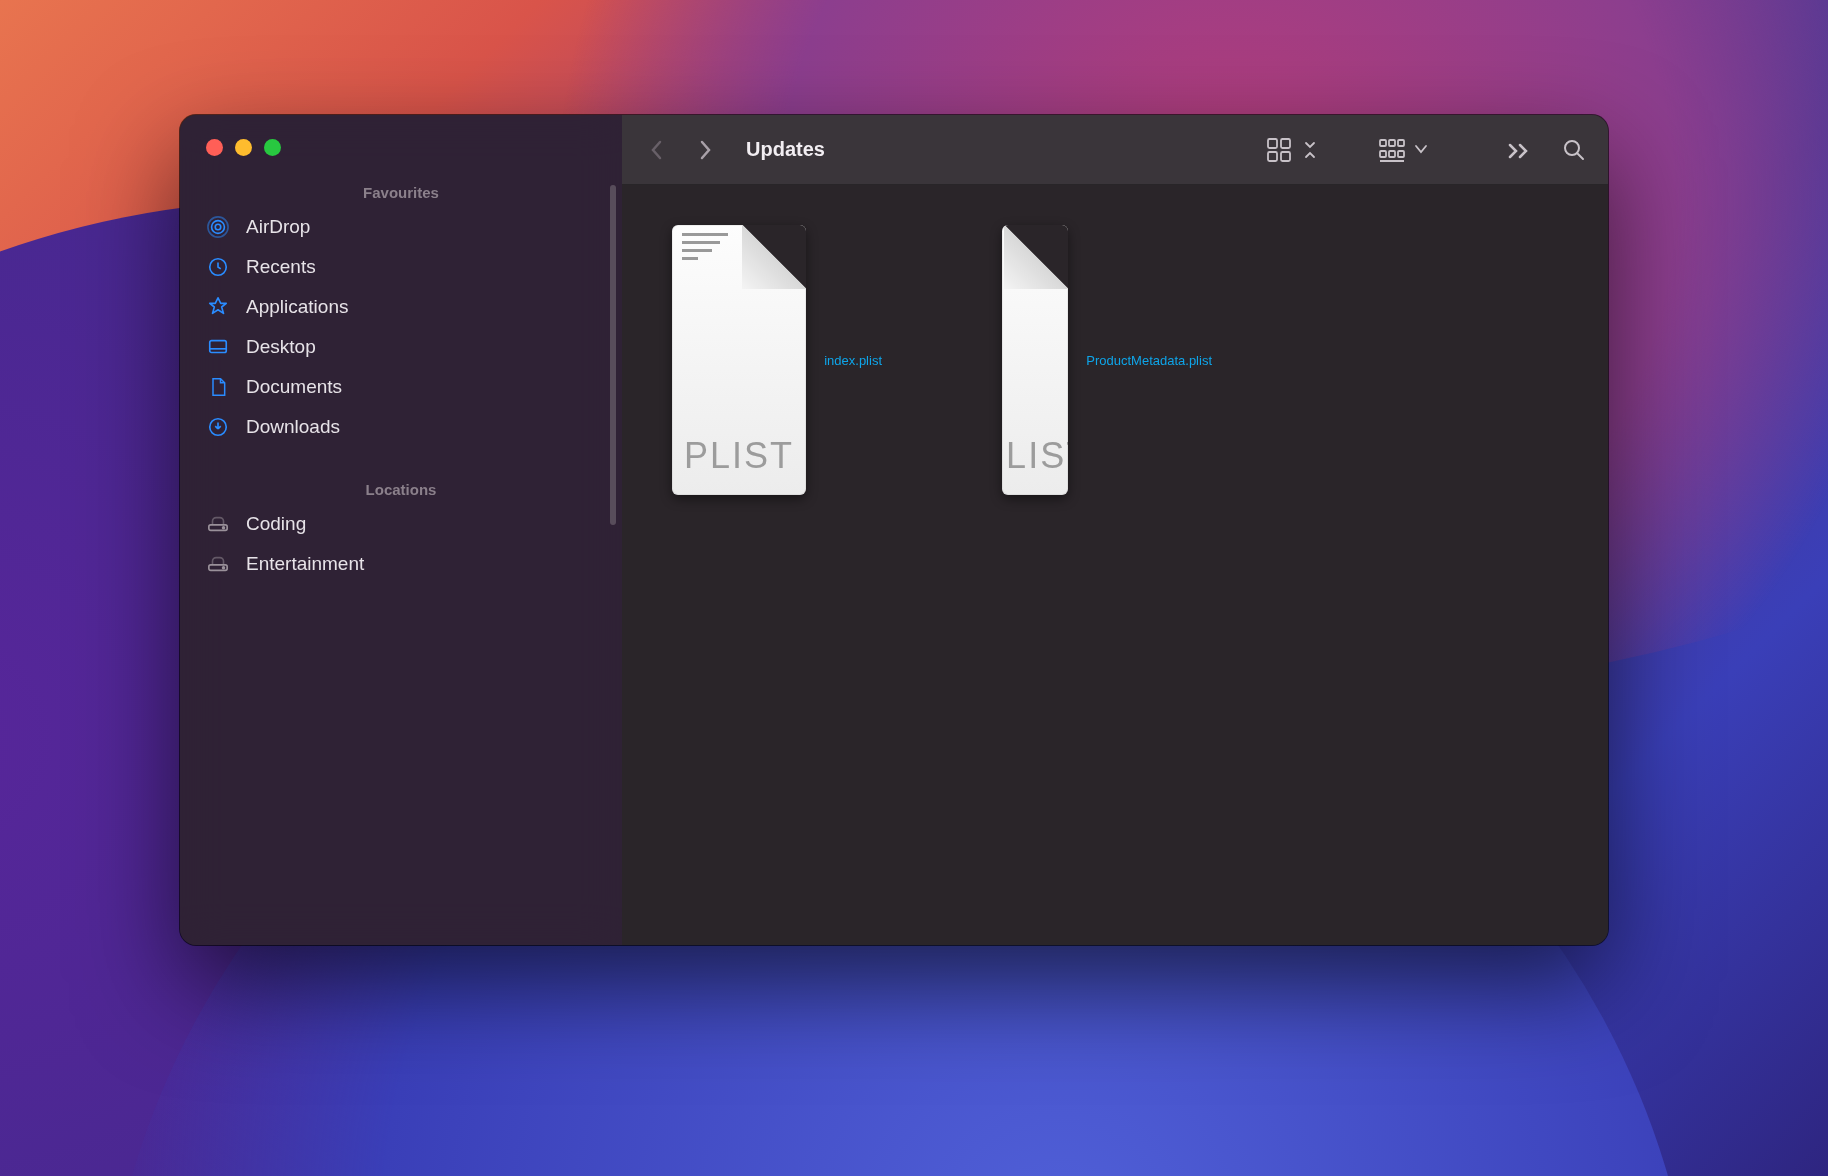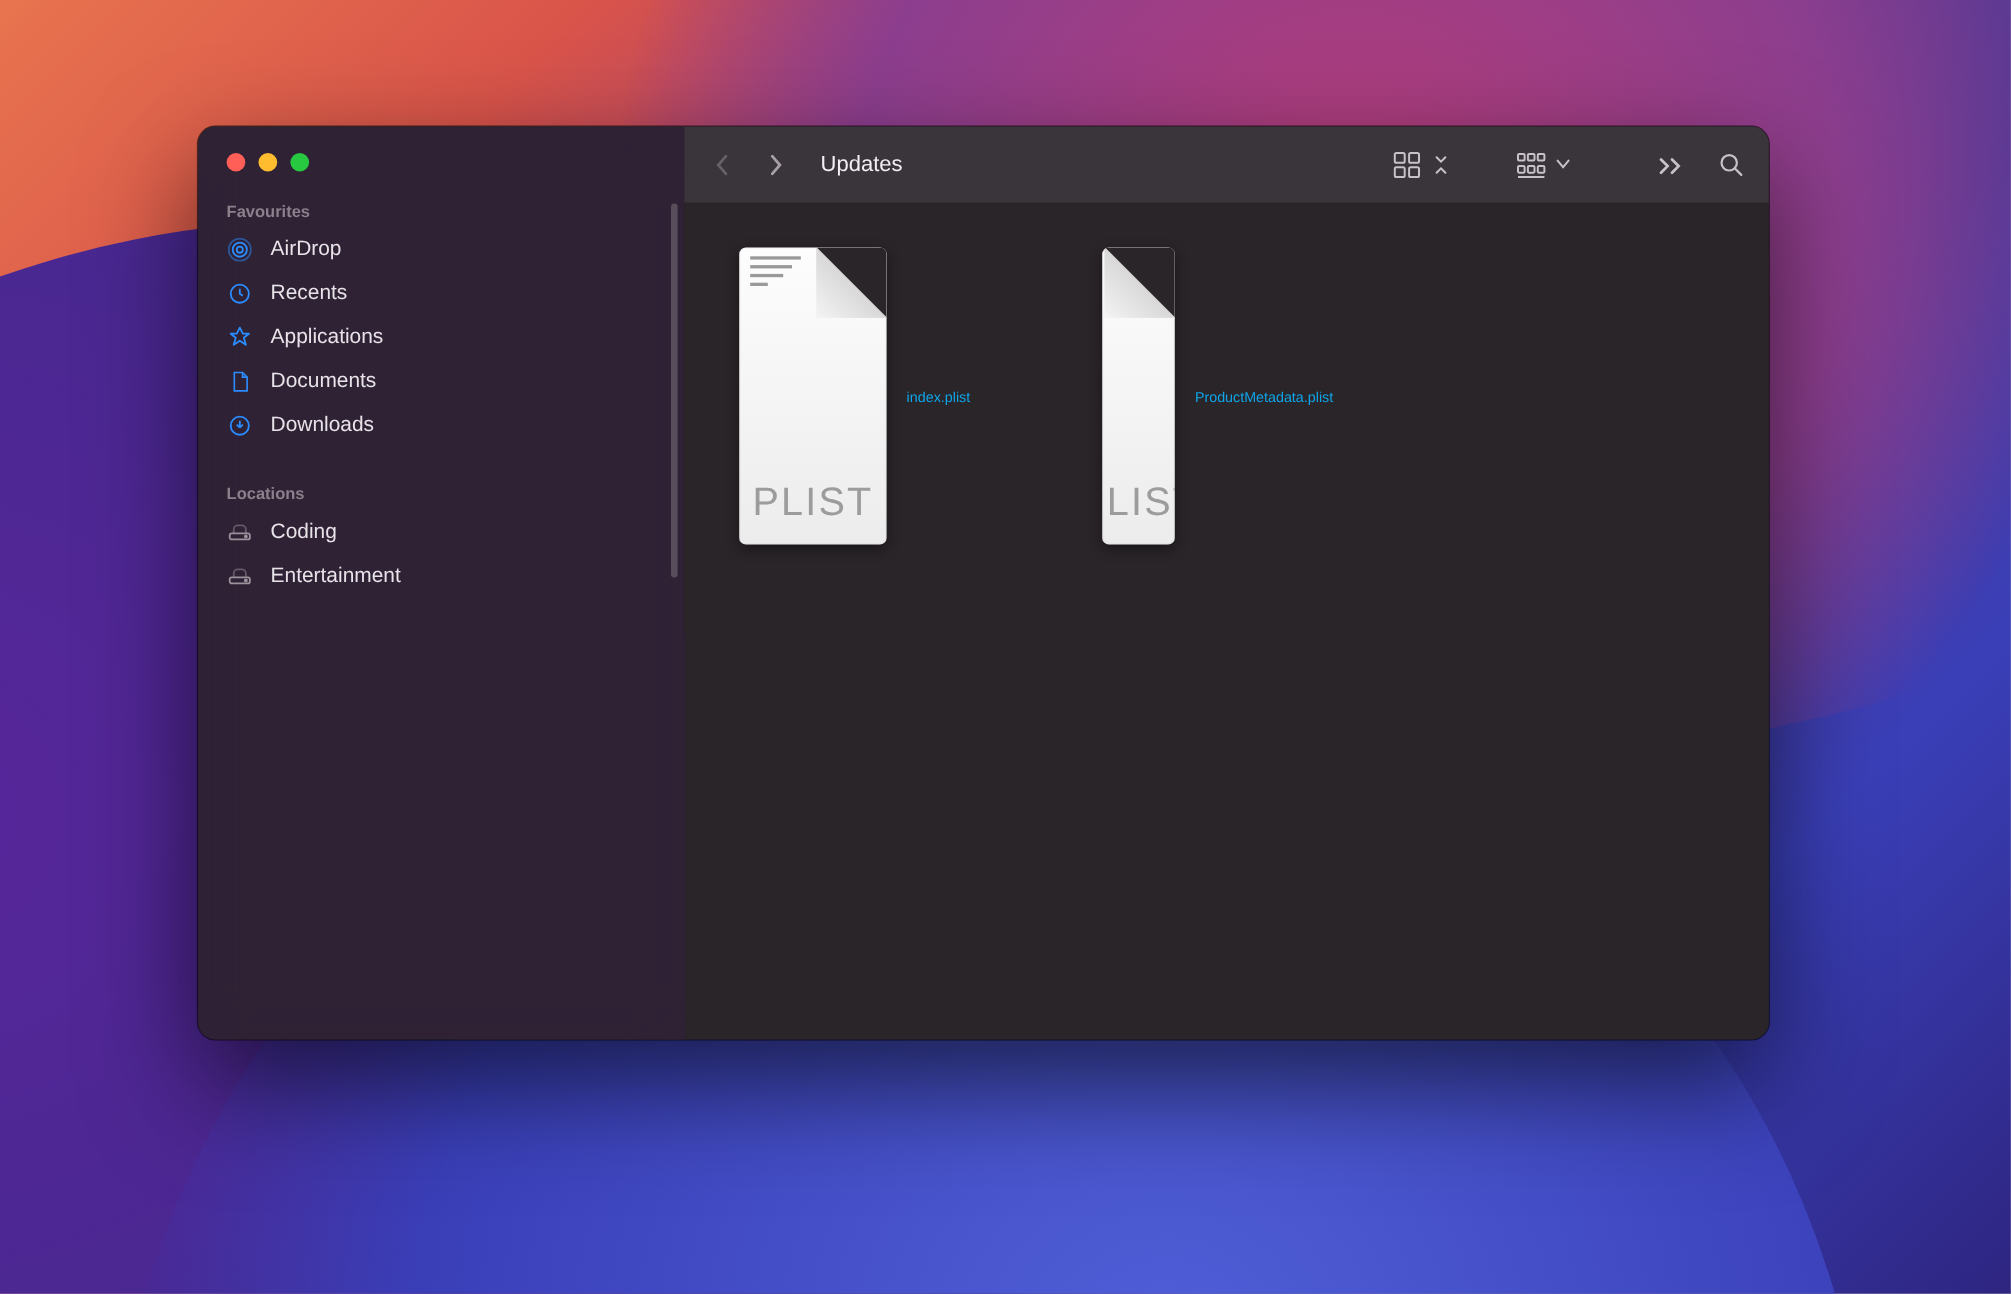--- a/index.html
+++ b/index.html
@@ -32,20 +32,21 @@
   overflow: hidden;
   box-shadow: 0 40px 100px rgba(0,0,0,0.6), 0 0 0 1px rgba(0,0,0,0.6);
   display: flex;
 }
 .sidebar {
   width: 442px;
   background: rgba(48,34,54,0.92);
   padding-top: 24px;
   position: relative;
   backdrop-filter: blur(20px);
+  text-align: center;
 }
 .traffic {
   display: flex;
   gap: 12px;
   padding-left: 26px;
   padding-bottom: 20px;
 }
 .traffic .dot {
   width: 17px; height: 17px; border-radius: 50%;
 }
@@ -104,21 +105,21 @@
 }
 .nav-btn {
   width: 26px; height: 26px;
   color: #a8a0a8;
   display: flex; align-items: center; justify-content: center;
 }
 .nav-btn.disabled { color: #686068; }
 .toolbar .title {
   color: #f2eef2;
   font-size: 20px;
-  font-weight: 400;
+  font-weight: 700;
   margin-left: 6px;
 }
 .toolbar .spacer { flex: 1; }
 .toolbar .tb-btn {
   color: #c8c2c8;
   display: flex; align-items: center; justify-content: center;
   height: 30px;
 }
 
 .content {
@@ -220,20 +221,29 @@
 
     <div class="sb-item">
       <span class="icon">
         <svg width="22" height="22" viewBox="0 0 24 24" fill="none" stroke="currentColor" stroke-width="1.8">
             <path d="M12 2l3 6h6l-5 4 2 7-6-4-6 4 2-7-5-4h6z" stroke-linejoin="round"></path>
           </svg>
       </span>
       <span>Applications</span>
     </div>
 
+    <div class="sb-item">
+      <span class="icon">
+        <svg width="22" height="22" viewBox="0 0 24 24" fill="none" stroke="currentColor" stroke-width="1.8">
+            <rect x="3" y="5" width="18" height="13" rx="2"></rect>
+            <path d="M3 14h18"></path>
+          </svg>
+      </span>
+      <span>Desktop</span>
+    </div>
 
     <div class="sb-item">
       <span class="icon">
         <svg width="20" height="22" viewBox="0 0 24 24" fill="none" stroke="currentColor" stroke-width="1.8">
             <path d="M6 2h9l5 5v15H6z"></path>
             <path d="M15 2v5h5"></path>
           </svg>
       </span>
       <span>Documents</span>
     </div>

